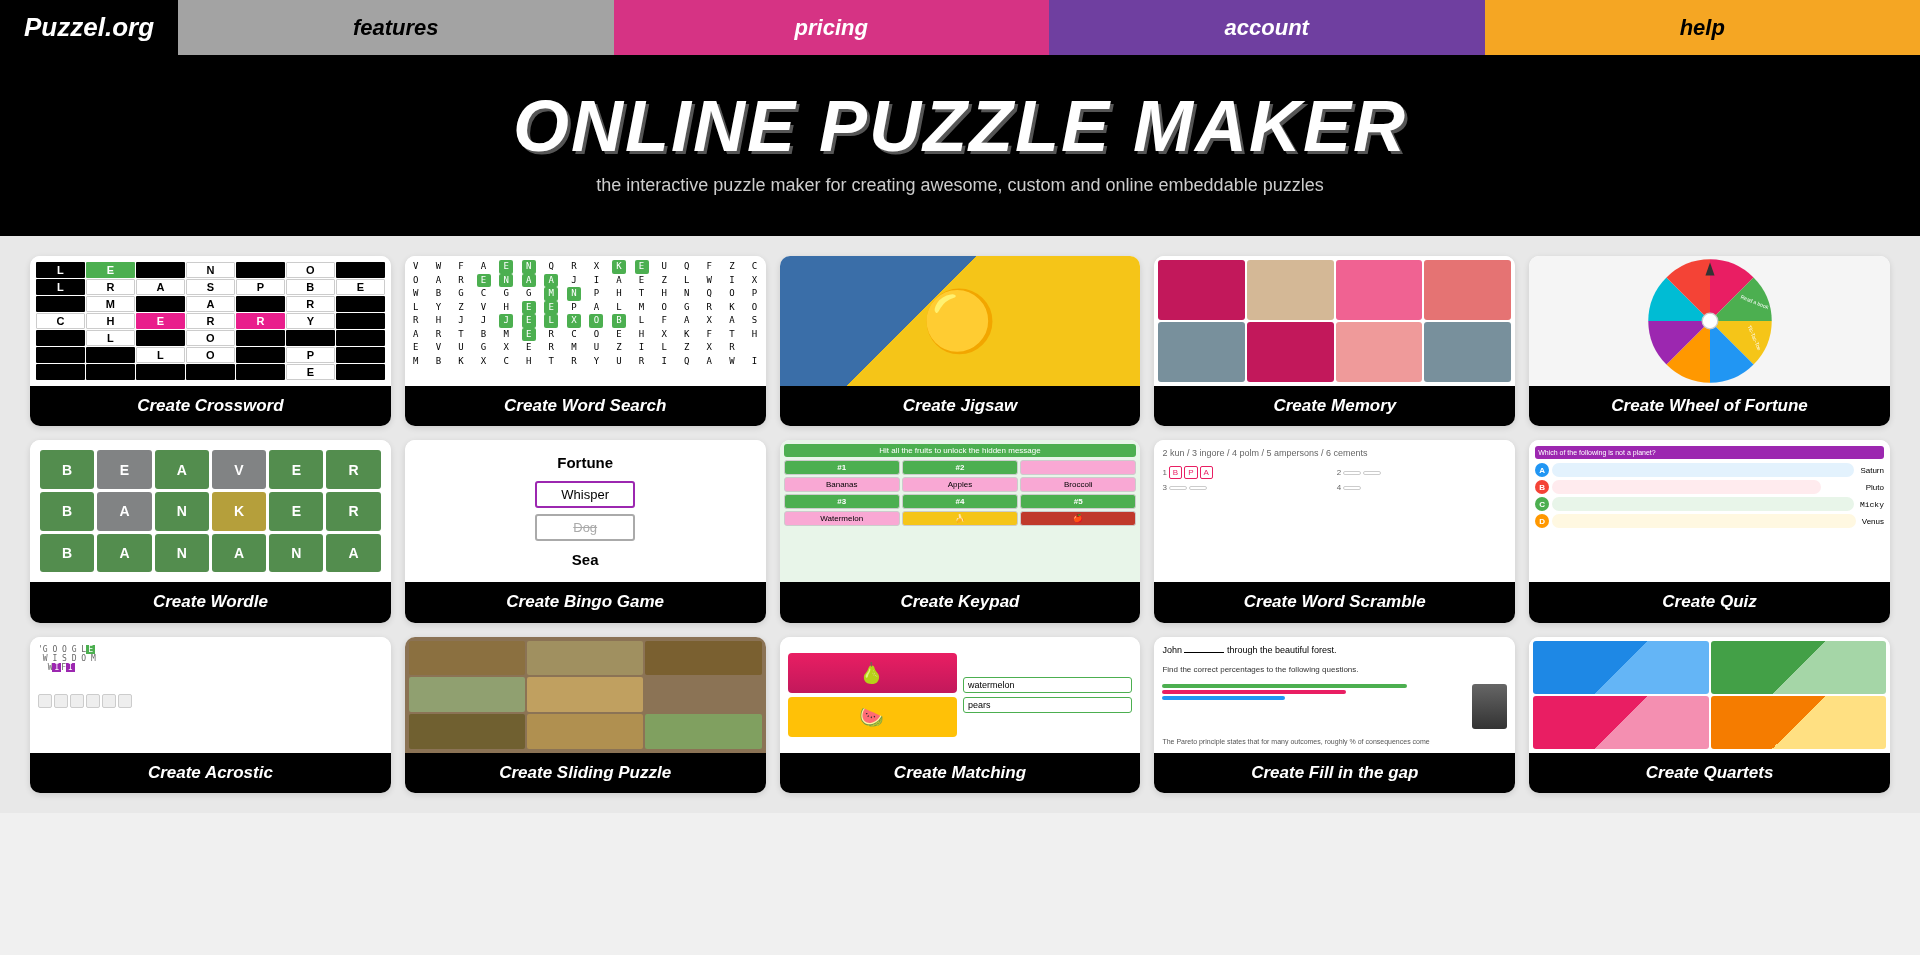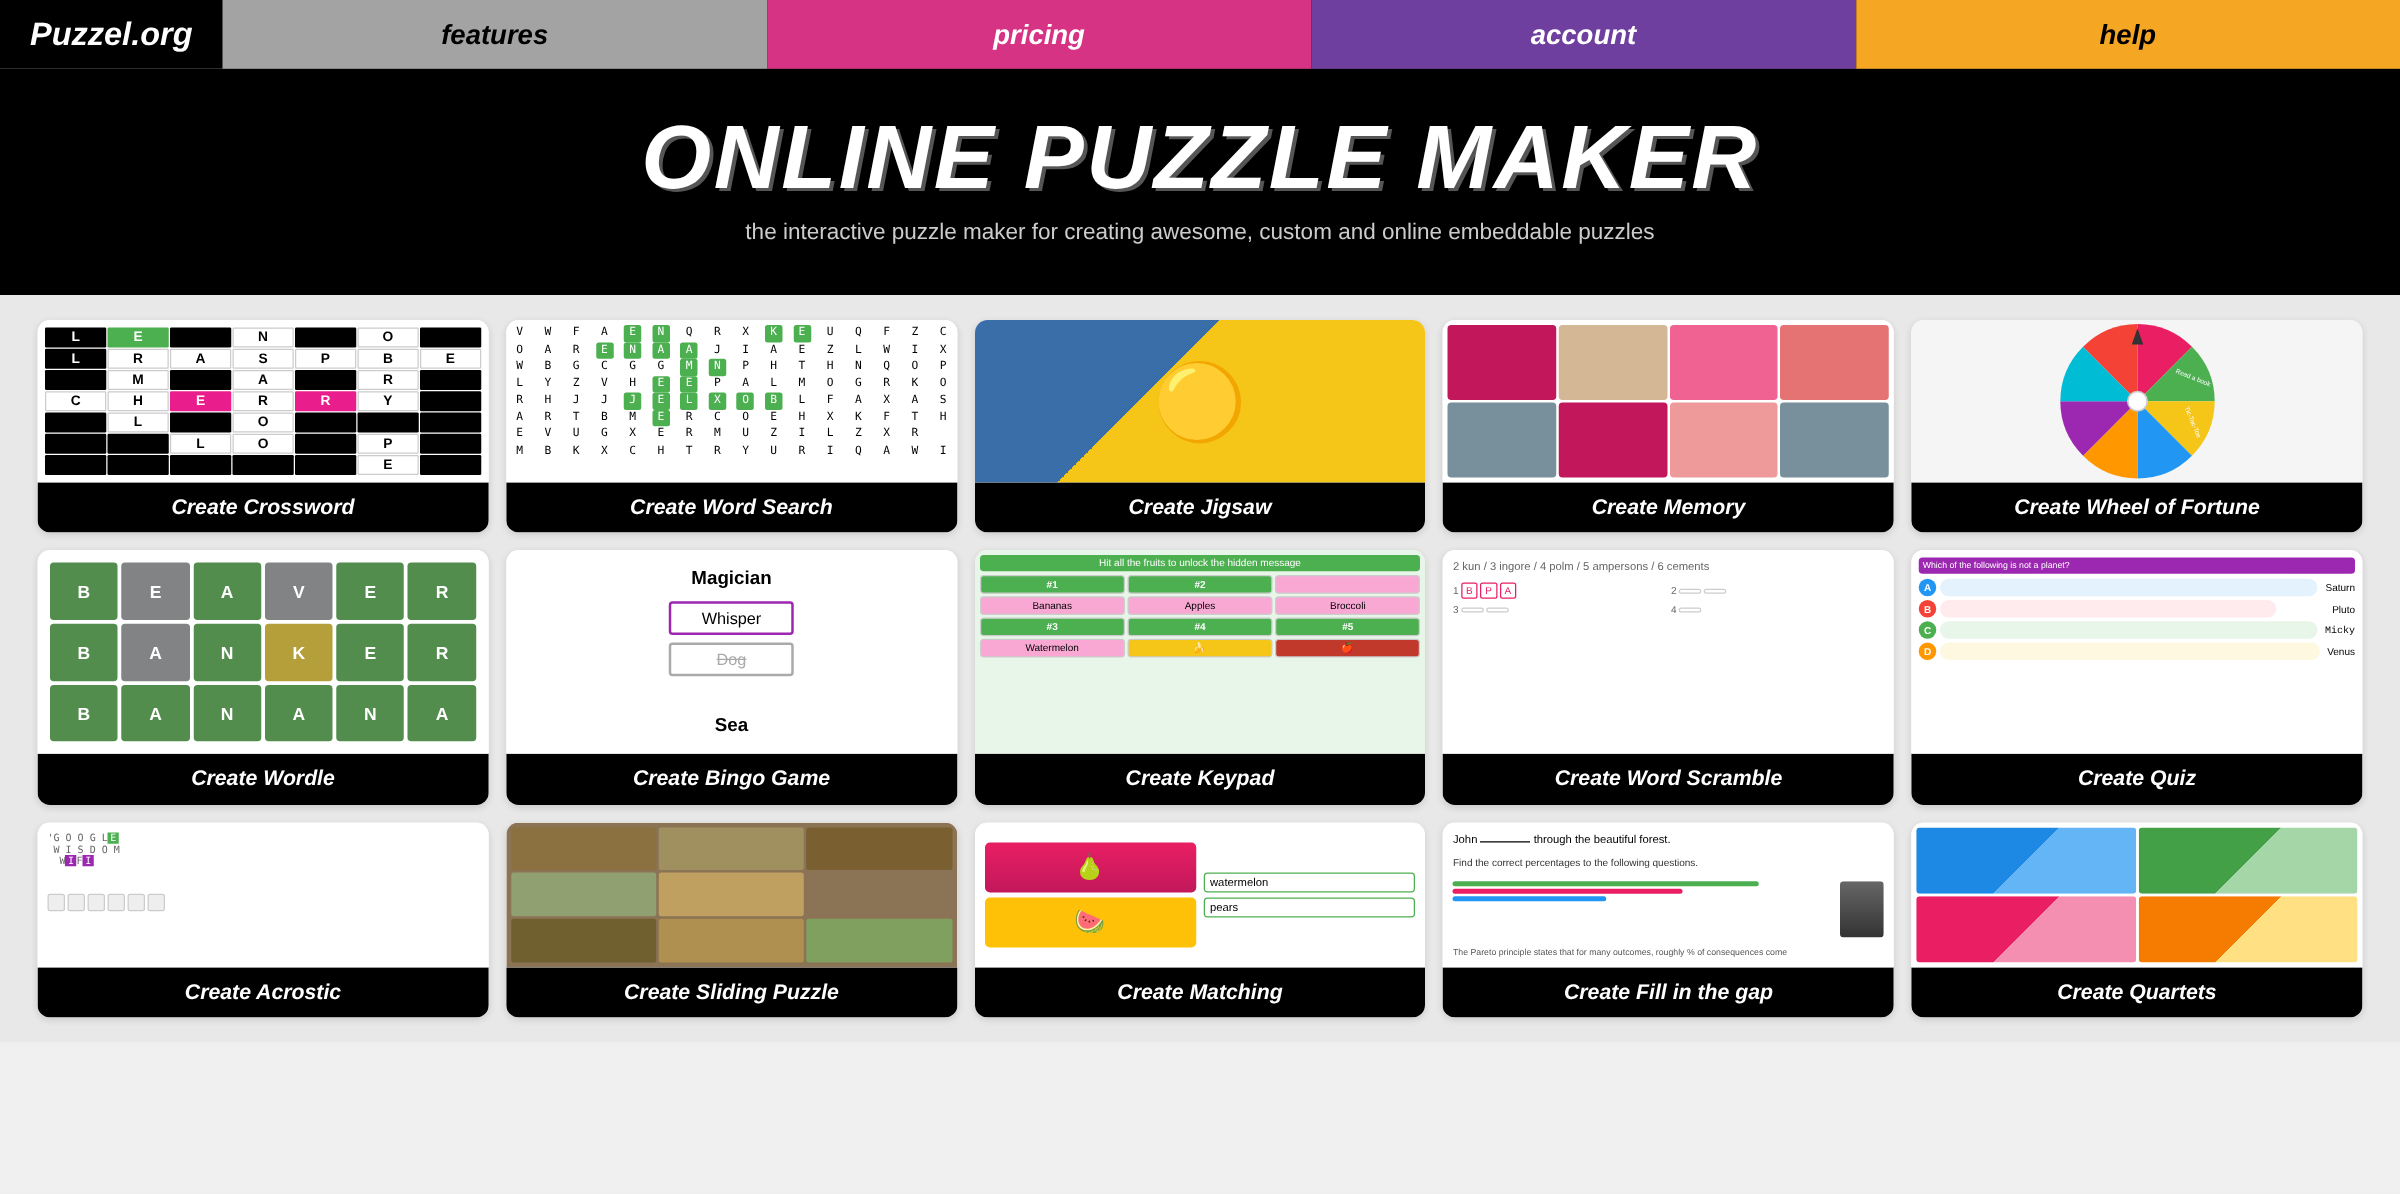--- a/index.html
+++ b/index.html
@@ -672,24 +672,24 @@
             <div class="wordle-cell wg">N</div>
             <div class="wordle-cell wg">A</div>
         </div>
       </div>
       <div class="puzzle-card-label">Create Wordle</div>
     </div>
 
     <div class="puzzle-card">
       <div class="puzzle-card-img">
         <div class="thumb-bingo">
-          <div class="bingo-word" style="font-size:15px; font-weight:bold; border:none;">Magician</div>
+          <div class="bingo-word" style="font-size:15px; font-weight:bold; border:none;">Fortune</div>
           <div class="bingo-word">Whisper</div>
           <div class="bingo-word striked">Dog</div>
-          <div class="bingo-word" style="font-size:15px; font-weight:bold; border:none;margin-top:21px;">Sea</div>
+          <div class="bingo-word" style="font-size:15px; font-weight:bold; border:none;">Sea</div>
         </div>
       </div>
       <div class="puzzle-card-label">Create Bingo Game</div>
     </div>
 
     <div class="puzzle-card">
       <div class="puzzle-card-img">
         <div class="thumb-keypad">
           <div class="keypad-header">Hit all the fruits to unlock the hidden message</div>
           <div class="keypad-grid">

